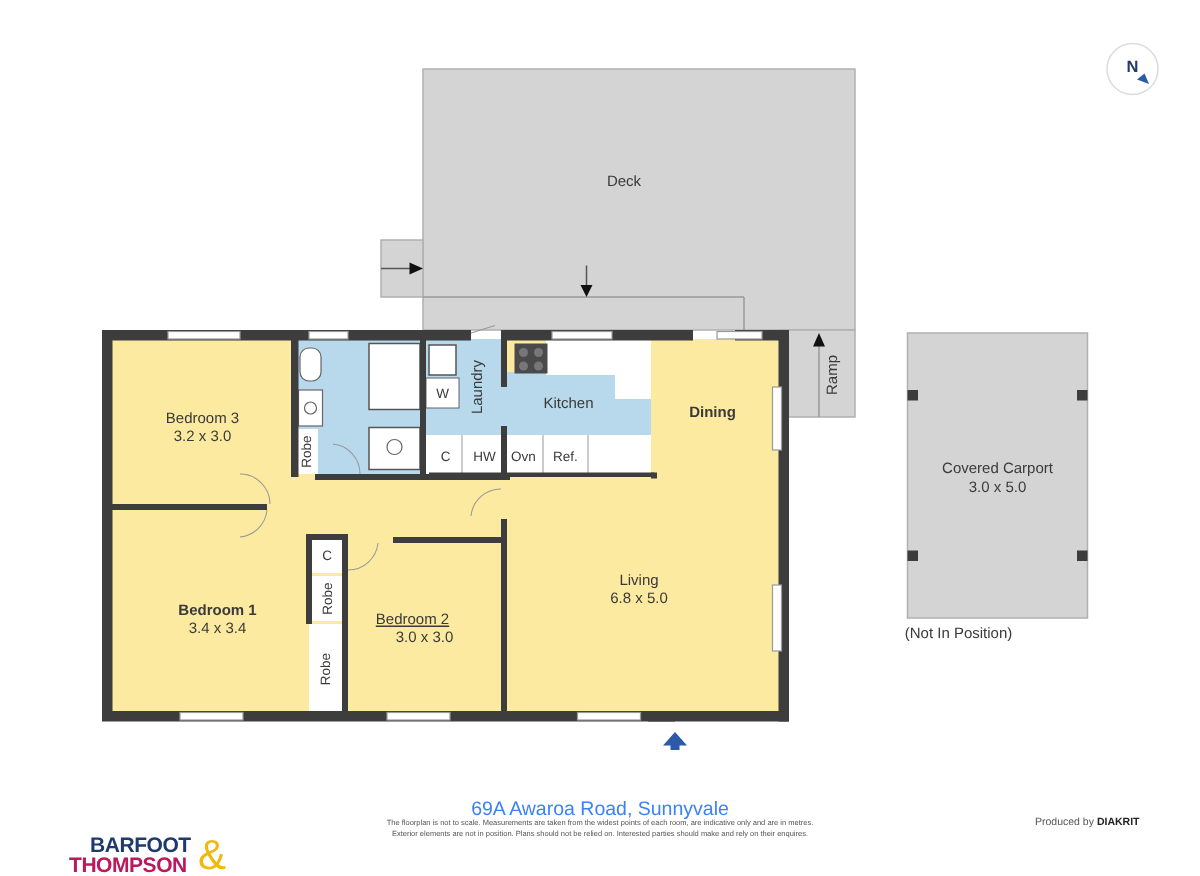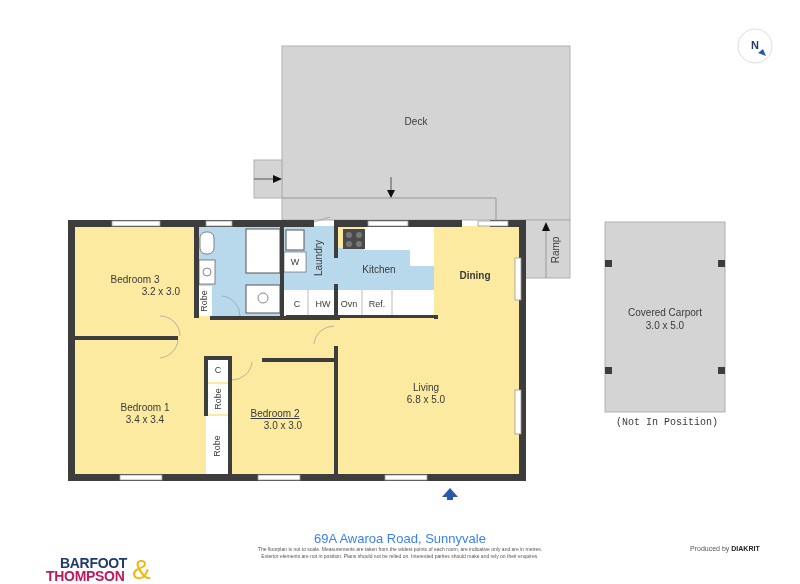--- a/index.html
+++ b/index.html
@@ -137,24 +137,24 @@
   </g>
 </svg>
 
 <div class="lbl" style="left:745px;top:39px;width:20px;font-weight:bold;font-size:11px;color:#1f3a6e;">N</div>
 
 <div class="lbl" style="left:376px;top:116px;width:80px;">Deck</div>
 <div class="lbl vert" style="left:536px;top:244px;width:40px;">Ramp</div>
 
 <div>
   <div class="lbl" style="left:90px;top:274px;width:90px;">Bedroom 3</div>
-  <div class="lbl" style="left:90px;top:286px;width:90px;text-align:right;">3.2 x 3.0</div>
+  <div class="lbl" style="left:90px;top:286px;width:90px;">3.2 x 3.0</div>
 </div>
 <div>
-  <div class="lbl" style="left:100px;top:402px;width:90px;">Bedroom 1</div>
+  <div class="lbl" style="left:100px;top:402px;width:90px;font-weight:bold;">Bedroom 1</div>
   <div class="lbl" style="left:100px;top:414px;width:90px;text-align:center;">3.4 x 3.4</div>
 </div>
 <div>
   <div class="lbl" style="left:230px;top:408px;width:90px;text-decoration:underline;">Bedroom 2</div>
   <div class="lbl" style="left:238px;top:420px;width:90px;">3.0 x 3.0</div>
 </div>
 <div>
   <div class="lbl" style="left:386px;top:382px;width:80px;">Living</div>
   <div class="lbl" style="left:386px;top:394px;width:80px;">6.8 x 5.0</div>
 </div>
@@ -168,21 +168,21 @@
 <div class="lbl small" style="left:337px;top:298px;width:24px;">Ovn</div>
 <div class="lbl small" style="left:363px;top:298px;width:28px;">Ref.</div>
 <div class="lbl small vert" style="left:189px;top:295px;width:30px;">Robe</div>
 <div class="lbl small" style="left:208px;top:364px;width:20px;">C</div>
 <div class="lbl small vert" style="left:203px;top:393px;width:30px;">Robe</div>
 <div class="lbl small vert" style="left:202px;top:440px;width:30px;">Robe</div>
 
 <div>
   <div class="lbl" style="left:615px;top:307px;width:100px;">Covered Carport</div>
   <div class="lbl" style="left:615px;top:320px;width:100px;">3.0 x 5.0</div>
-  <div class="lbl" style="left:609px;top:417px;width:116px;font-family:Liberation Mono, monospace;">(Not In Position)</div>
+  <div class="lbl" style="left:581px;top:417px;width:116px;">(Not In Position)</div>
 </div>
 
 <div class="abs" style="left:26px;top:556px;width:120px;height:32px;margin-left:20px;">
   <div style="position:absolute;left:14px;top:0;font-weight:bold;font-size:14px;line-height:14px;color:#1f3a6e;letter-spacing:-0.3px;">BARFOOT</div>
   <div style="position:absolute;left:0;top:13px;font-weight:bold;font-size:14px;line-height:14px;color:#be185d;letter-spacing:-0.3px;">THOMPSON</div>
   <div style="position:absolute;left:86px;top:0px;font-size:28px;line-height:28px;color:#f0b90b;">&amp;</div>
 </div>
 
 <div class="lbl" style="left:250px;top:531px;width:300px;font-size:13px;line-height:15px;color:#3b82f6;">69A Awaroa Road, Sunnyvale</div>
 <div class="lbl" style="left:200px;top:546px;width:400px;font-size:5px;line-height:7px;color:#555;">The floorplan is not to scale. Measurements are taken from the widest points of each room, are indicative only and are in metres.</div>

